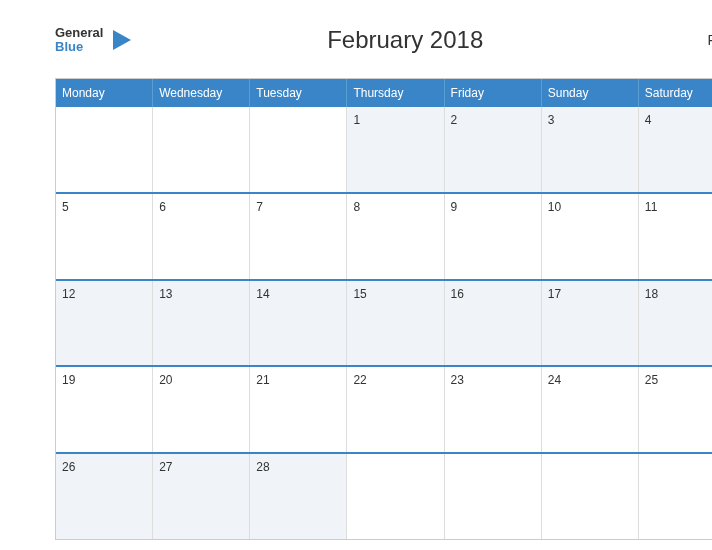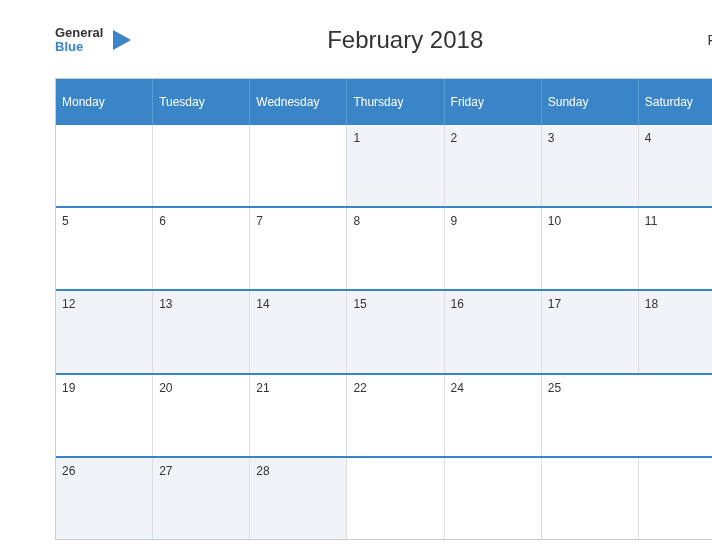--- a/index.html
+++ b/index.html
@@ -66,21 +66,21 @@
       border: 1px solid #ccc;
     }
     .day-headers {
       display: grid;
       grid-template-columns: repeat(7, 1fr);
       background: #3a85c8;
     }
     .day-header {
       color: #fff;
       font-size: 12px;
-      padding: 16px 6px;
+      padding: 7px 6px;
       border-right: 1px solid #5a9fd4;
       font-weight: normal;
     }
     .day-header:last-child { border-right: none; }
     .weeks {
       display: flex;
       flex-direction: column;
       flex: 1;
     }
     .week {
@@ -134,22 +134,22 @@
 
     <h1 class="title">February 2018</h1>
 
     <div class="country">Peru</div>
   </div>
 
   <div class="calendar">
 
     <div class="day-headers">
     <div class="day-header">Monday</div>
+        <div class="day-header">Wednesday</div>
         <div class="day-header">Tuesday</div>
-        <div class="day-header">Wednesday</div>
         <div class="day-header">Thursday</div>
         <div class="day-header">Friday</div>
         <div class="day-header">Sunday</div>
         <div class="day-header">Saturday</div>
       </div>
 
     <div class="weeks">
     <div class="week">
           <div class="day-cell empty"></div>
           <div class="day-cell empty"></div>
@@ -175,20 +175,21 @@
           <div class="day-cell active"><span class="day-number">15</span></div>
           <div class="day-cell active"><span class="day-number">16</span></div>
           <div class="day-cell active"><span class="day-number">17</span></div>
           <div class="day-cell active"><span class="day-number">18</span></div>
         </div>
         <div class="week">
           <div class="day-cell active"><span class="day-number">19</span></div>
           <div class="day-cell active"><span class="day-number">20</span></div>
           <div class="day-cell active"><span class="day-number">21</span></div>
           <div class="day-cell active"><span class="day-number">22</span></div>
+          <div class="day-cell active"><span class="day-number">23</span></div>
           <div class="day-cell active"><span class="day-number">24</span></div>
           <div class="day-cell active"><span class="day-number">25</span></div>
         </div>
         <div class="week">
           <div class="day-cell active"><span class="day-number">26</span></div>
           <div class="day-cell active"><span class="day-number">27</span></div>
           <div class="day-cell active"><span class="day-number">28</span></div>
           <div class="day-cell empty"></div>
           <div class="day-cell empty"></div>
           <div class="day-cell empty"></div>

